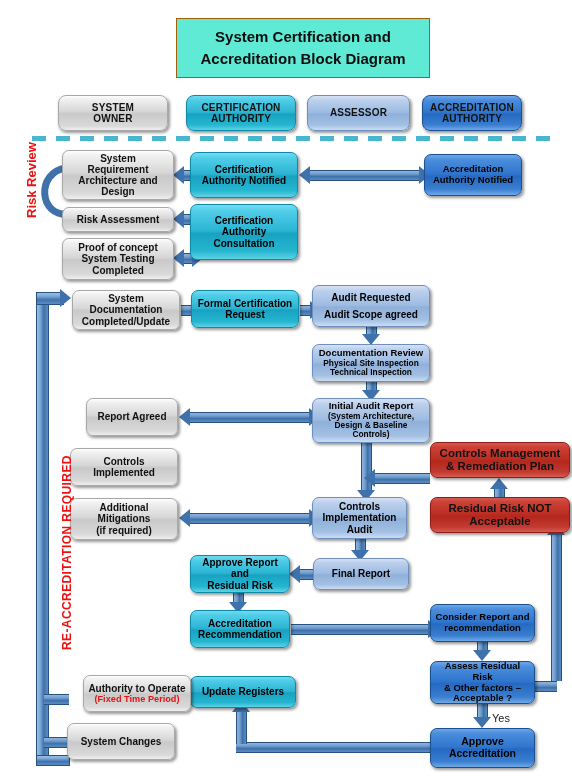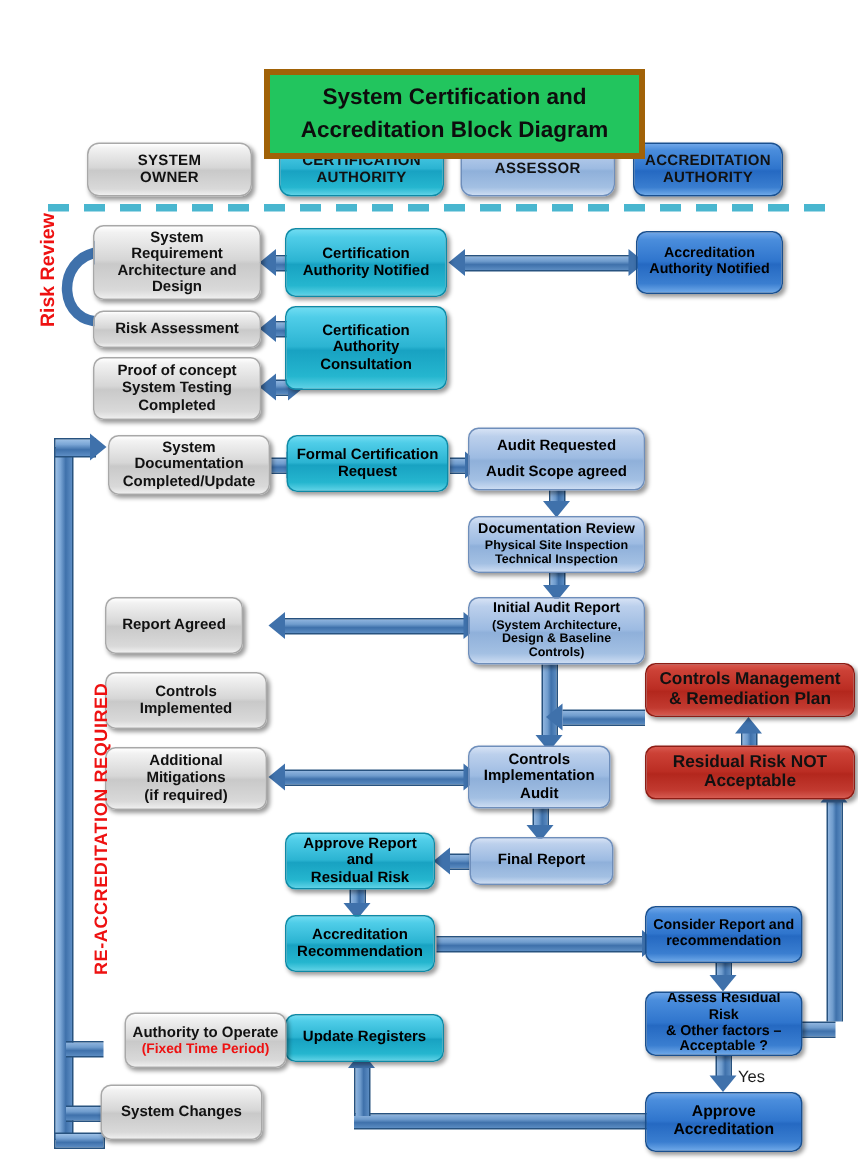--- a/index.html
+++ b/index.html
@@ -115,30 +115,29 @@
   .pipe-h{
     position:absolute;
     background:linear-gradient(to bottom,#9cc0e6 0%,#7ba6d6 30%,#3f71ab 62%,#5d8dc4 100%);
     border:1px solid #27527f;box-sizing:border-box;z-index:2;
   }
 
   
   #title-box{
     position:absolute;
     box-sizing:border-box;
-    border:4px solid #a16207;
-    background:#22c55e;
+    border:1px solid #a16207;
+    background:#5eead4;
     display:flex;align-items:center;justify-content:center;
     text-align:center;
     font-weight:bold;
     font-size:15px;
     line-height:1.45;
     color:#0d0d0d;
     z-index:10;
-    margin-top:28px;
   }
 
   
   .vlabel{
     position:absolute;
     color:#ee1111;
     font-weight:bold;
     white-space:nowrap;
     transform-origin:0 0;
     z-index:9;
@@ -307,21 +306,21 @@
     <div class="inner">
       <span>Documentation Review</span>
       <span class="sub">Physical Site Inspection</span>
       <span class="sub">Technical Inspection</span>
     </div>
   </div>
 
   <div class="bar-v" style="left:366px;top:382px;width:11px;height:9px;"></div>
   <div class="head head-d" style="left:362px;top:390px;"></div>
 
-  <div class="node gray" style="left:70px;top:398px;width:92px;height:38px;font-size:10px;">
+  <div class="node gray" style="left:86px;top:398px;width:92px;height:38px;font-size:10px;">
     <div class="inner">
       <span>Report Agreed</span>
     </div>
   </div>
 
   <div class="bar-h" style="left:190px;top:412px;width:120px;height:11px;"></div>
   <div class="head head-l" style="left:179px;top:408px;"></div>
   <div class="head head-r" style="left:309px;top:408px;"></div>
 
   <div class="node steel" style="left:312px;top:398px;width:118px;height:45px;font-size:9.5px;">

